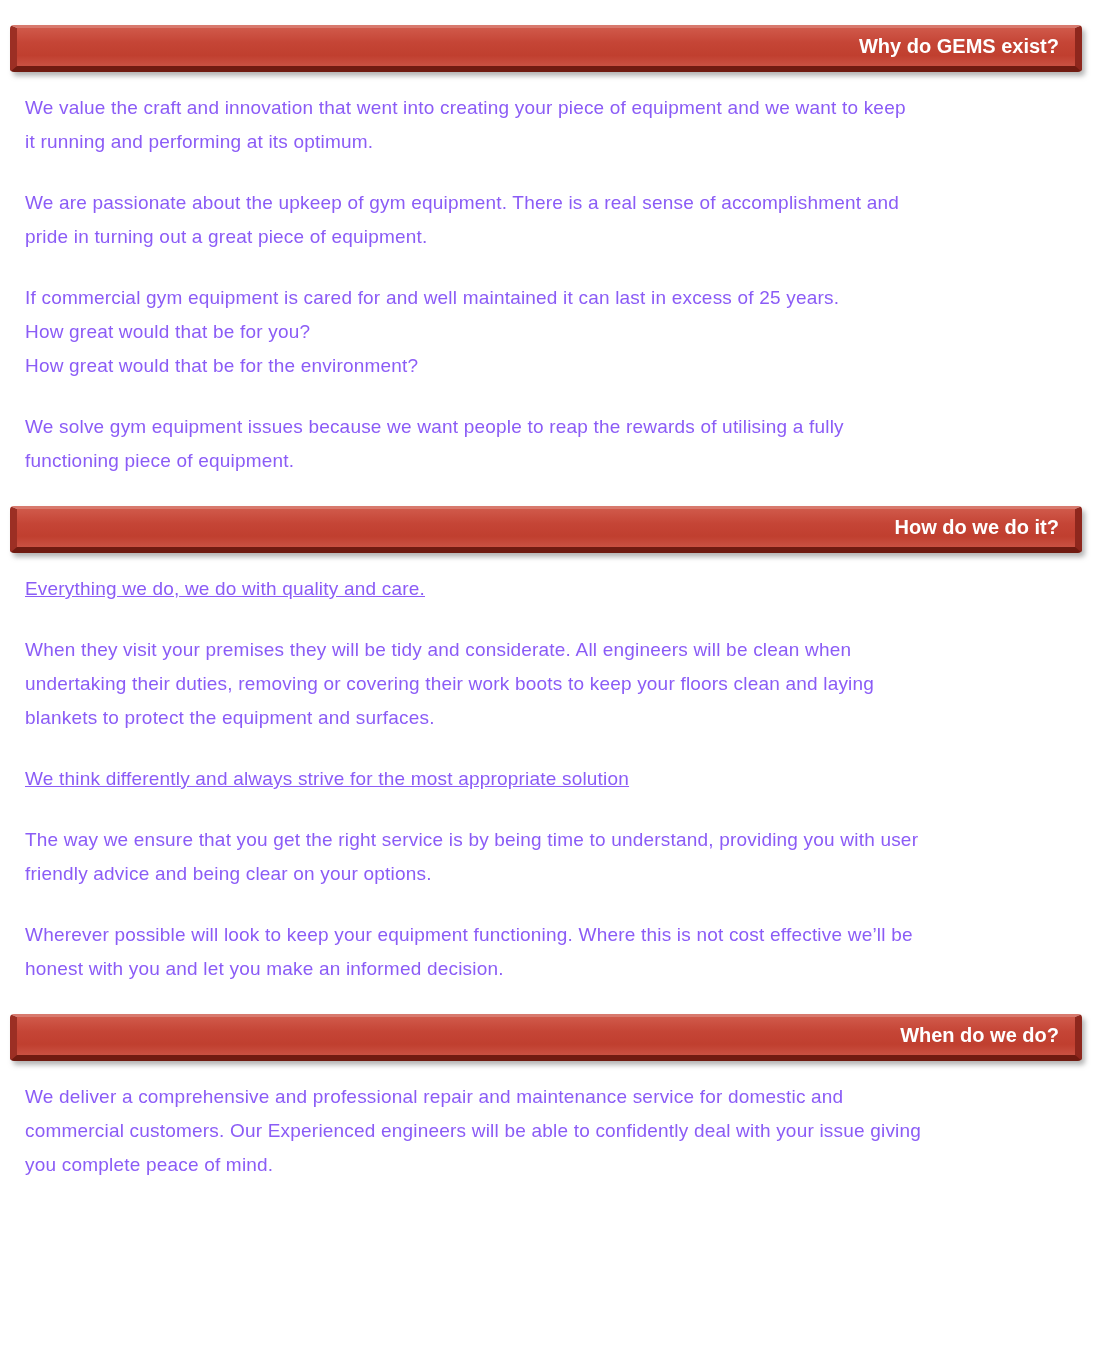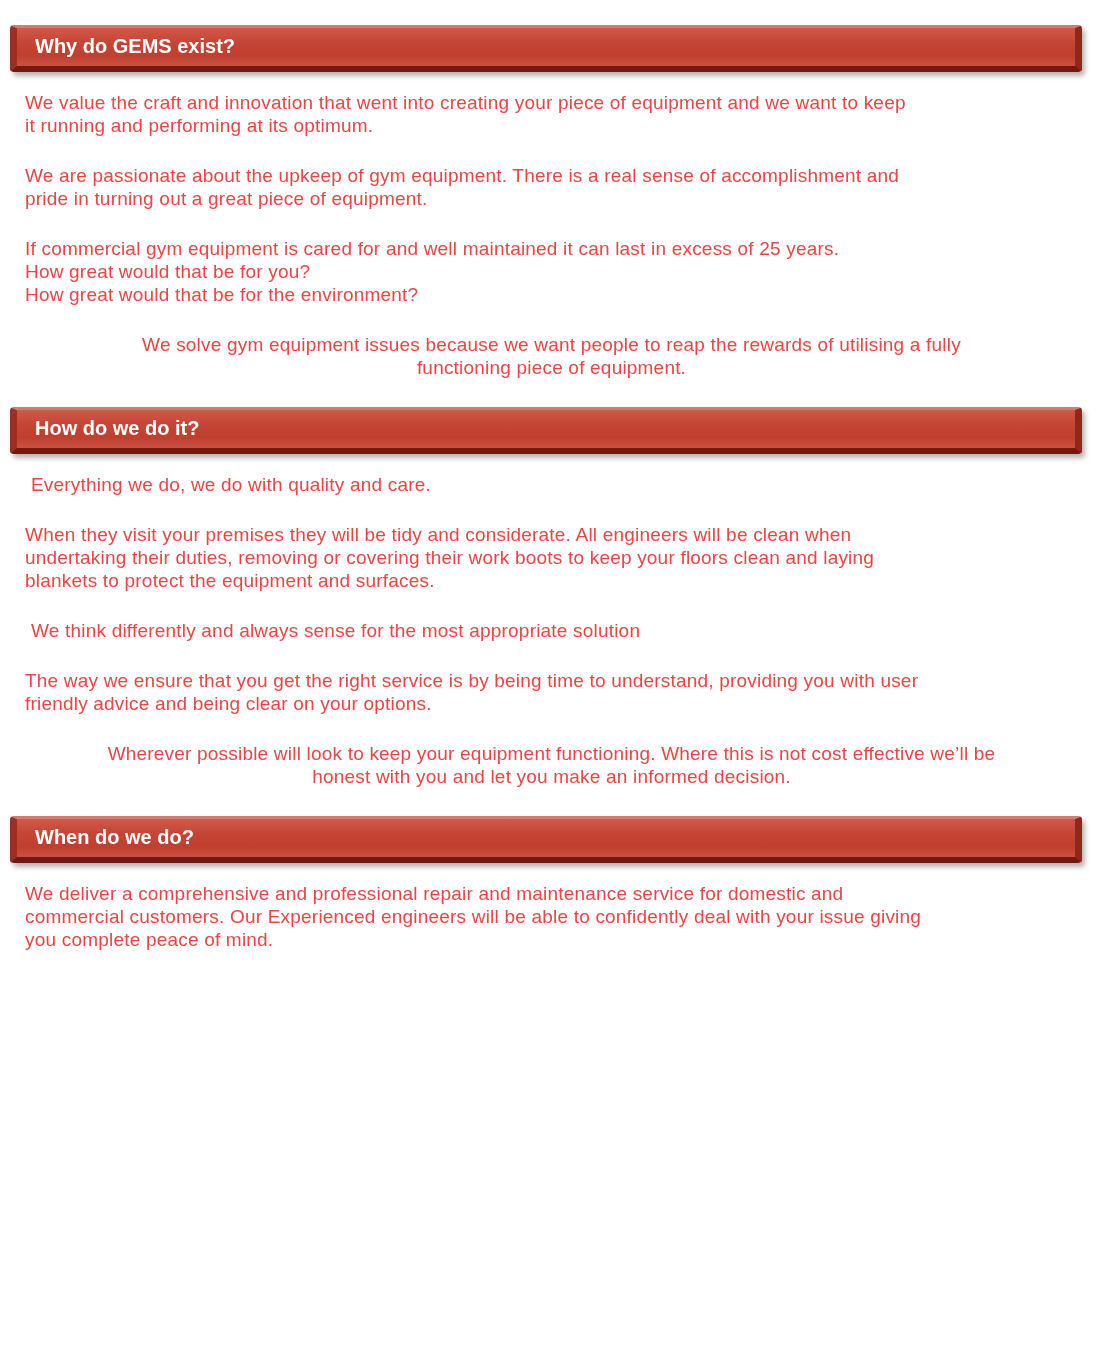--- a/index.html
+++ b/index.html
@@ -25,43 +25,43 @@
     border-color: #d8796d #8e271d #701b11 #9c2f24;
     border-radius: 4px;
     background: linear-gradient(180deg, #d0594a 0%, #c54536 38%, #c03f2f 72%, #ca5142 100%);
     box-shadow: 3px 4px 5px rgba(120,120,120,0.55);
     color: #ffffff;
     font-weight: bold;
     font-size: 20px;
     line-height: 23px;
     padding: 7px 16px 8px 18px;
     box-sizing: border-box;
+    text-align: right;
   }
   
   .section-content {
     padding: 19px 22px 6px 25px;
   }
   .para, .emph, .uline {
-    color: #ef4444;
+    color: #8b5cf6;
     font-size: 19px;
-    line-height: 23px;
+    line-height: 34px;
     letter-spacing: 0.2px;
     margin: 0 0 27px 0;
     white-space: pre-line;
   }
   .emph {
     font-weight: bold;
     text-decoration: underline;
   }
   .uline {
-    margin-left: 6px;
+    text-decoration: underline;
   }
   .last-block {
     margin-bottom: 22px;
-    text-align: center;
   }
 </style>
 </head>
 <body>
 
 <div class="page">
 
   <div class="banner">
     <span>Why do GEMS exist?</span>
   </div>
@@ -78,21 +78,21 @@
   </div>
 
   <div class="banner">
     <span>How do we do it?</span>
   </div>
   <div class="section-content">
     <p class="uline">Everything we do, we do with quality and care.</p>
     <p class="para">When they visit your premises they will be tidy and considerate. All engineers will be clean when
 undertaking their duties, removing or covering their work boots to keep your floors clean and laying
 blankets to protect the equipment and surfaces.</p>
-    <p class="uline">We think differently and always sense for the most appropriate solution</p>
+    <p class="uline">We think differently and always strive for the most appropriate solution</p>
     <p class="para">The way we ensure that you get the right service is by being time to understand, providing you with user
 friendly advice and being clear on your options.</p>
     <p class="para last-block">Wherever possible will look to keep your equipment functioning. Where this is not cost effective we’ll be
 honest with you and let you make an informed decision.</p>
   </div>
 
   <div class="banner">
     <span>When do we do?</span>
   </div>
   <div class="section-content">

